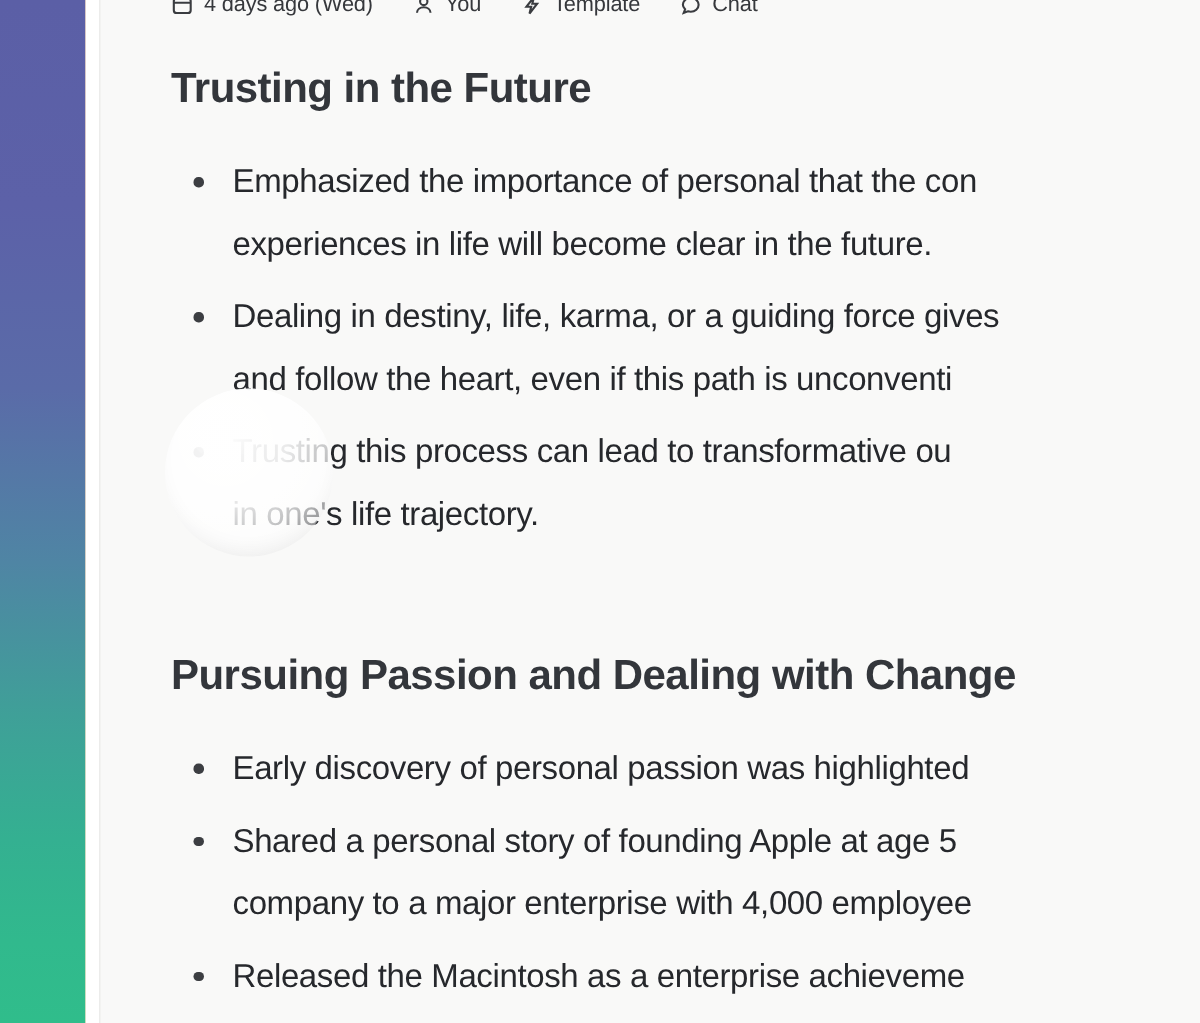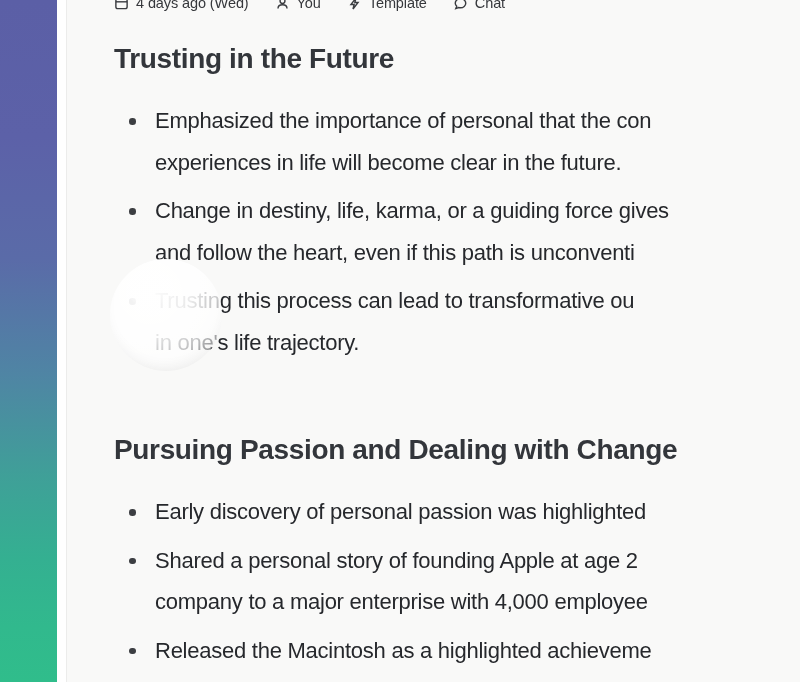--- a/index.html
+++ b/index.html
@@ -215,45 +215,45 @@
       <h2 class="section-title">Trusting in the Future</h2>
 
       <div class="gap-3"></div>
 
       <ul class="bullets">
         <li>
           <span class="l1">Emphasized the importance of personal that the con</span>
           <span class="l2">experiences in life will become clear in the future.</span>
         </li>
         <li>
-          <span class="l1">Change in destiny, life, karma, or a guiding force gives</span>
+          <span class="l1">Dealing in destiny, life, karma, or a guiding force gives</span>
           <span class="l2">and follow the heart, even if this path is unconventi</span>
         </li>
         <li>
           <span class="l1">Trusting this process can lead to transformative ou</span>
           <span class="l2">in one's life trajectory.</span>
         </li>
       </ul>
 
       <div class="gap-2"></div>
 
       <h2 class="section-title">Pursuing Passion and Dealing with Change</h2>
 
       <div class="gap-3"></div>
 
       <ul class="bullets">
         <li>
           <span class="l1">Early discovery of personal passion was highlighted</span>
         </li>
         <li>
-          <span class="l1">Shared a personal story of founding Apple at age 2</span>
+          <span class="l1">Shared a personal story of founding Apple at age 5</span>
           <span class="l2">company to a major enterprise with 4,000 employee</span>
         </li>
         <li>
-          <span class="l1">Released the Macintosh as a highlighted achieveme</span>
+          <span class="l1">Released the Macintosh as a enterprise achieveme</span>
         </li>
       </ul>
 
     </div>
   </div>
 
   <div class="cursor-bubble"></div>
 
 </div>
 

